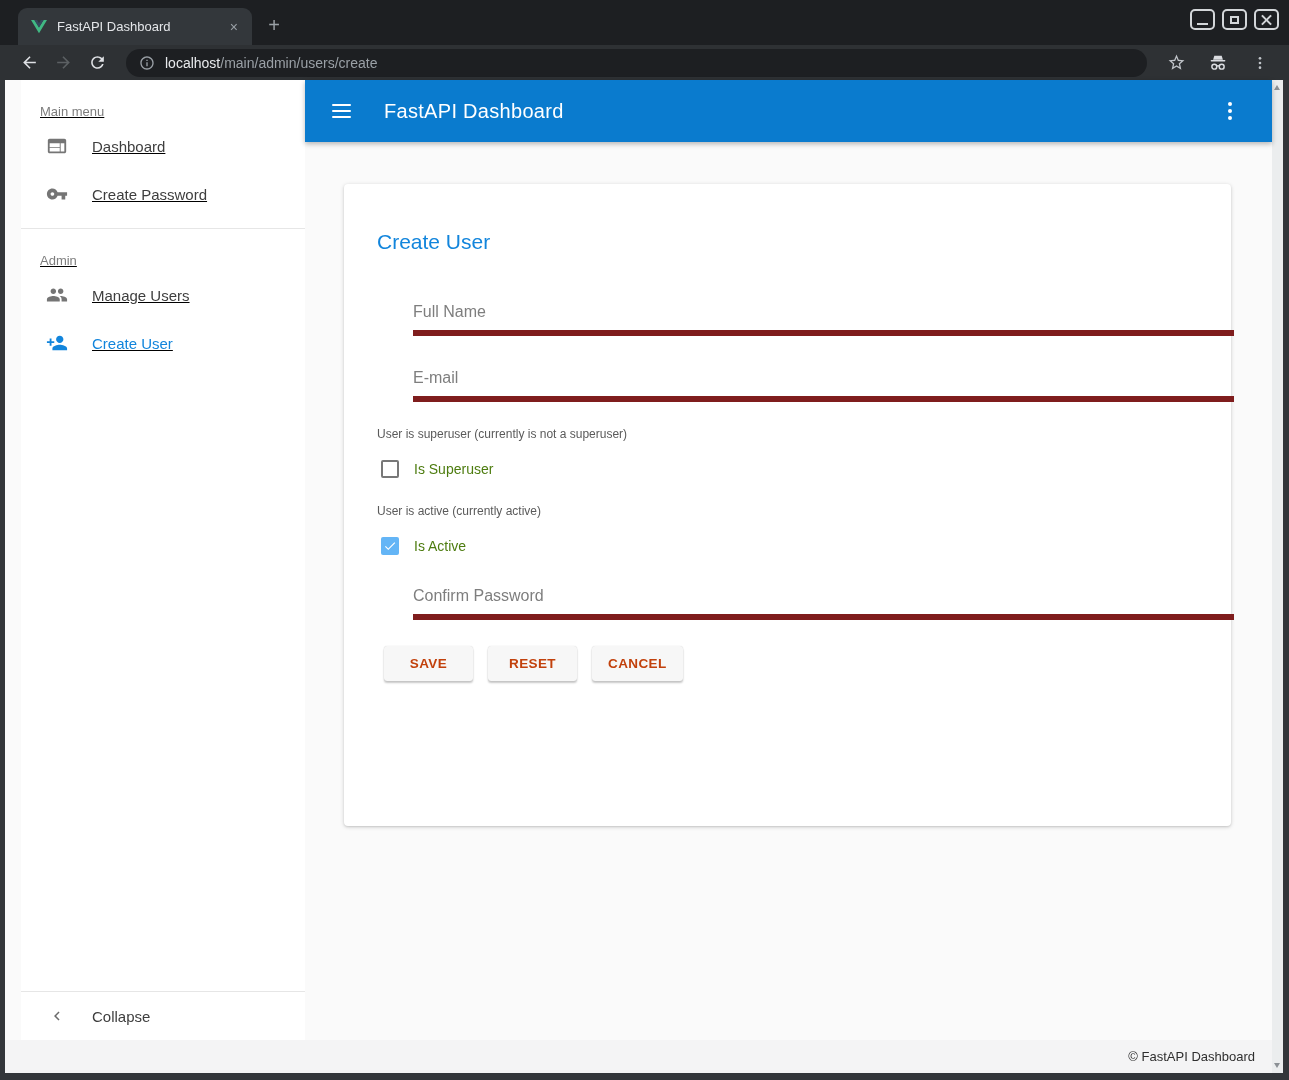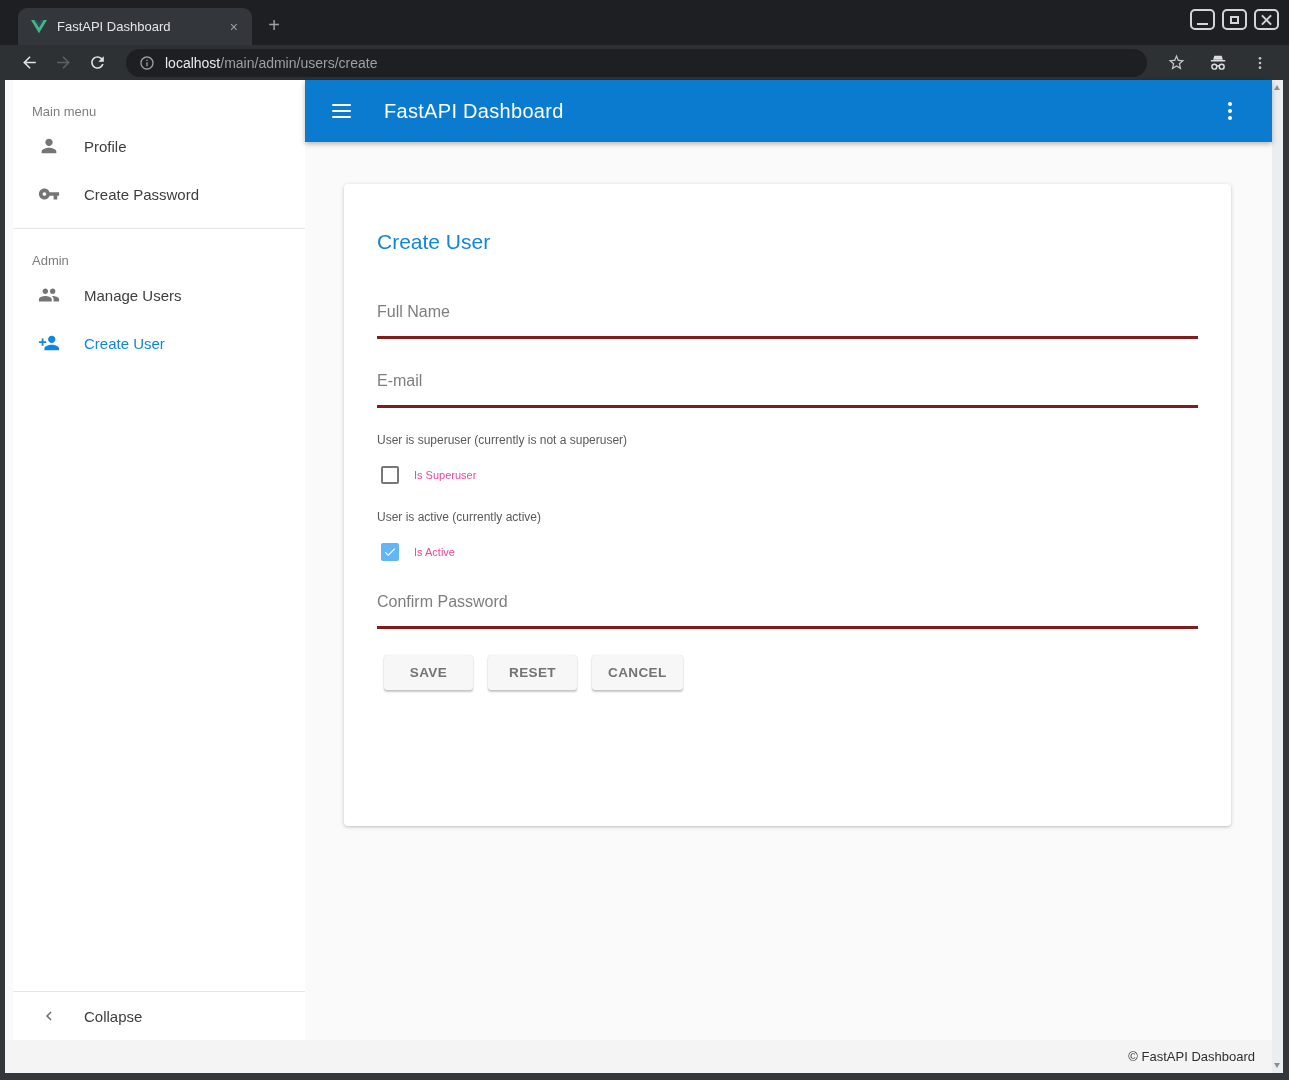--- a/index.html
+++ b/index.html
@@ -37,22 +37,22 @@
   
   .content { position:absolute; top:80px; left:5px; right:6px; bottom:7px; background:#fafafa; }
   .scrollbar { position:absolute; top:0; right:0; bottom:0; width:11px; background:#ebedee; }
   .sb-arrow { position:absolute; left:2px; width:0; height:0; border-left:3.5px solid transparent; border-right:3.5px solid transparent; }
   .sb-up { top:5px; border-bottom:5px solid #8b9095; }
   .sb-down { bottom:5px; border-top:5px solid #8b9095; }
 
   .page { position:absolute; top:0; left:0; right:11px; bottom:0; }
 
   
-  .sidebar { position:absolute; left:8px; top:0; bottom:33px; width:347px; background:#fff;
-             border-right:1px solid #e0e0e0; }
+  .sidebar { position:absolute; left:16px; top:0; bottom:33px; width:347px; background:#fff;
+             border-right:1px solid #e0e0e0;text-decoration:underline; }
   .section-label { color:#7d7d7d; font-size:13px; padding:24px 0 0 19px; height:42px; }
   .menu-item { height:48px; display:flex; align-items:center; padding-left:24px; cursor:default; }
   .menu-item .mi-icon { width:24px; height:24px; margin-right:23px; display:grid; place-items:center; }
   .menu-item .mi-label { font-size:15px; color:#3e3e3e; }
   .menu-item.active .mi-label { color:#1285dc; }
   .sidebar-divider { border:none; border-top:1px solid #e6e6e6; margin:10px 0 0 0; }
   .sidebar-bottom { position:absolute; left:0; right:0; bottom:0; }
 
   
   .main { position:absolute; left:300px; top:0; right:0; bottom:33px; background:#fafafa; }
@@ -63,42 +63,42 @@
   .appbar-title { color:#fff; font-size:20px; font-weight:500; letter-spacing:.3px; margin-left:28px; }
   .kebab { margin-left:auto; width:24px; height:24px; display:flex; flex-direction:column; align-items:center; justify-content:center; gap:3px; }
   .kebab i { width:4px; height:4px; background:#fff; border-radius:50%; }
 
   .card { position:absolute; left:39px; top:104px; width:887px; height:642px; background:#fff;
           border-radius:4px; box-shadow:0 1px 4px rgba(0,0,0,.16), 0 1px 2px rgba(0,0,0,.1);
           padding:0 33px; }
   .card-title { margin-top:46px; font-size:21px; font-weight:500; color:#1285dc; }
 
   .mat-input { display:block; width:100%; border:none; outline:none; background:transparent;
-               border-bottom:3px solid #7f1d1d; font-size:16px; color:#333;
-               padding:0 0 15px 0; font-family:"Liberation Sans", sans-serif; }
+               border-bottom:6px solid #7f1d1d; font-size:16px; color:#333;
+               padding:0 0 9px 0; font-family:"Liberation Sans", sans-serif;margin-left:36px; }
   .mat-input::placeholder { color:#7e7e7e; opacity:1; }
   .in-fullname { margin-top:49px; }
   .in-email    { margin-top:33px; }
   .in-password { margin-top:38px; }
   .in-confirm  { margin-top:32px; }
 
   .hint { font-size:12px; color:#5a5a5a; }
   .hint-superuser { margin-top:25px; }
   .hint-active    { margin-top:26px; }
 
   .check-row { display:flex; align-items:center; margin-top:19px; padding-left:4px; }
   .checkbox { width:18px; height:18px; border-radius:2px; display:grid; place-items:center; }
   .checkbox.unchecked { border:2px solid #787878; background:#fff; }
   .checkbox.checked { background:#64b5f6; }
-  .check-label { font-size:11px; color:#ec4899; margin-left:15px; }
+  .check-label { font-size:14px; color:#4d7c0f; margin-left:15px; }
 
   .btn-row { display:flex; gap:15px; margin-top:26px; padding-left:7px; }
   .btn { min-width:89px; height:35px; background:#f7f7f7; border:none; border-radius:3px;
          box-shadow:0 2px 2px rgba(0,0,0,.22), 0 0 1px rgba(0,0,0,.2);
-         font-size:13.5px; font-weight:bold; letter-spacing:.4px; color:#737373;
+         font-size:13.5px; font-weight:bold; letter-spacing:.4px; color:#c2410c;
          font-family:"Liberation Sans", sans-serif; padding:0 16px; cursor:default; }
 
   .page-footer { position:absolute; left:0; right:0; bottom:0; height:33px; background:#f4f4f5;
                  display:flex; align-items:center; justify-content:flex-end; padding-right:17px; }
   .copyright { font-size:13px; color:#2f2f2f; }
 
   svg { display:block; }
 </style>
 </head>
 <body>
@@ -175,29 +175,29 @@
     </div>
   </div>
 
   <div class="content">
 
     <div class="page">
 
       <nav class="sidebar">
         <div class="section-label">Main menu</div>
 
-
         <div class="menu-item">
           <span class="mi-icon">
             <svg width="22" height="22" viewBox="0 0 24 24">
-                <path d="M12 12c2.21 0 4-1.79 4-4s-1.79-4-4-4-4 1.79-4 4 1.79 4 4 4zm0 2c-2.67 0-8 1.34-8 4v2h16v-2c0-2.66-5.33-4-8-4z" fill="#757575"></path>
+                <path d="M20 4H4c-1.1 0-2 .9-2 2v12c0 1.1.9 2 2 2h16c1.1 0 2-.9 2-2V6c0-1.1-.9-2-2-2zm-5 14H4v-4h11v4zm0-5H4V9h11v4zm5 5h-4V9h4v9z" fill="#757575"></path>
               </svg>
           </span>
-          <span class="mi-label">Profile</span>
-        </div>
+          <span class="mi-label">Dashboard</span>
+        </div>
+
 
 
         <div class="menu-item">
           <span class="mi-icon">
             <svg width="22" height="22" viewBox="0 0 24 24">
                 <path d="M12.65 10C11.83 7.67 9.61 6 7 6c-3.31 0-6 2.69-6 6s2.69 6 6 6c2.61 0 4.83-1.67 5.65-4H17v4h4v-4h2v-4H12.65zM7 14c-1.1 0-2-.9-2-2s.9-2 2-2 2 .9 2 2-.9 2-2 2z" fill="#757575"></path>
               </svg>
           </span>
           <span class="mi-label">Create Password</span>
         </div>

